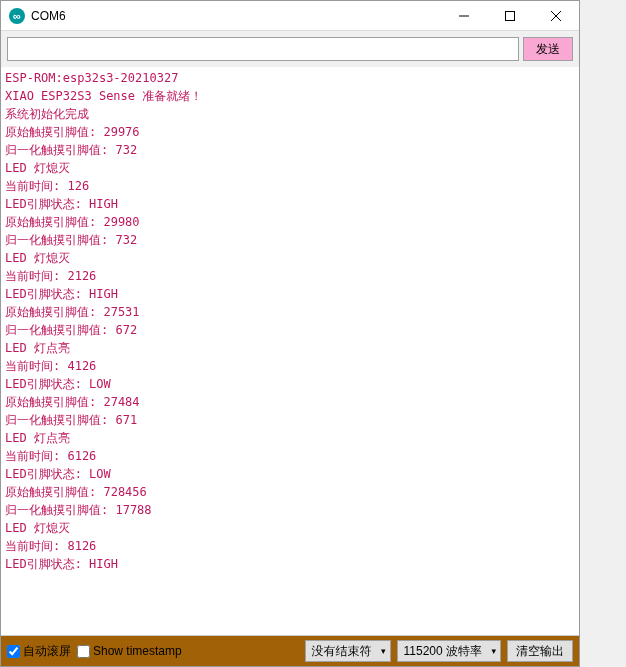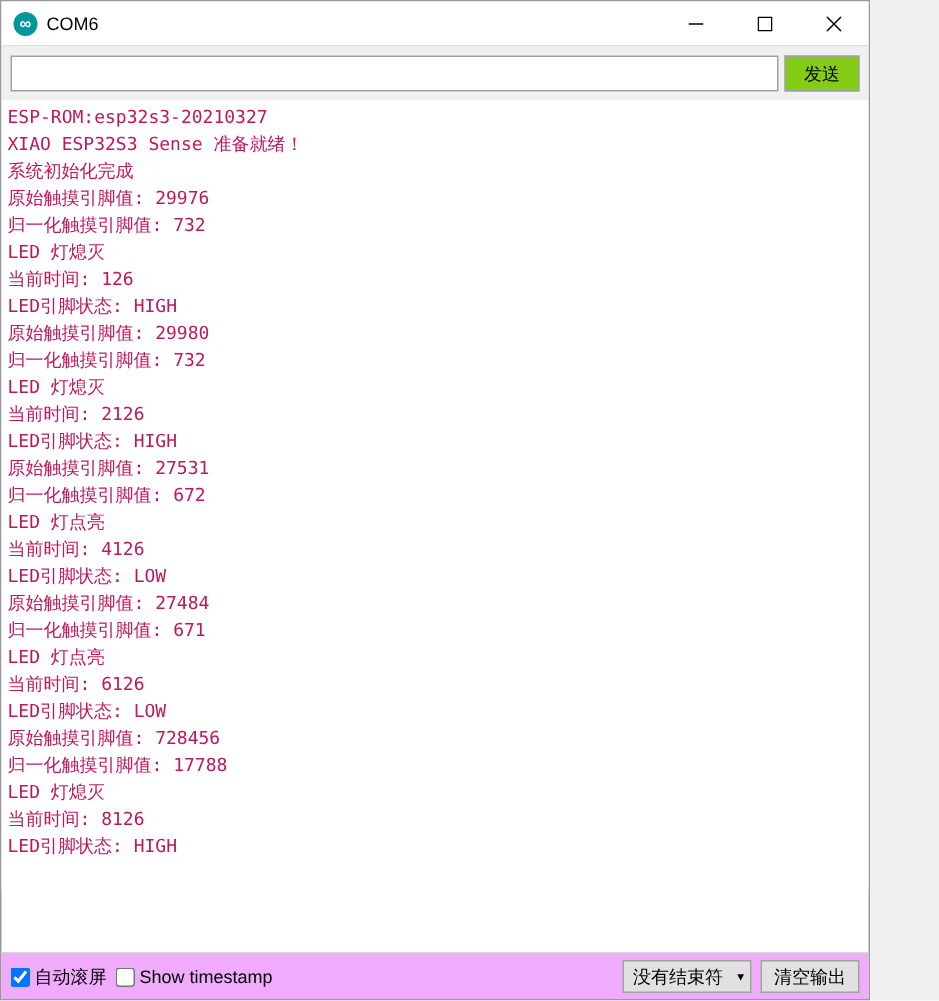--- a/index.html
+++ b/index.html
@@ -66,21 +66,21 @@
       flex: 1;
       height: 24px;
       border: 1px solid #a0a0a0;
       background: #fff;
       padding: 0 4px;
       font-size: 12px;
     }
     .send-btn {
       width: 50px;
       height: 24px;
-      background: #84cc16;
+      background: #f9a8d4;
       border: 1px solid #a0a0a0;
       font-size: 12px;
       font-family: inherit;
     }
     .console {
       flex: 1;
       background: #fff;
       overflow-y: scroll;
       padding: 2px 4px;
       font-family: "Consolas", "NSimSun", "SimSun", monospace;
@@ -89,21 +89,21 @@
       white-space: pre;
       color: #be185d;
     }
     .console::-webkit-scrollbar { width: 17px; }
     .console::-webkit-scrollbar-track { background: #f0f0f0; }
     .console::-webkit-scrollbar-thumb { background: #c0c0c0; border: 1px solid #a0a0a0; }
     .bottom-bar {
       display: flex;
       align-items: center;
       padding: 4px 6px;
-      background: #f0abfc;
+      background: #a16207;
       border-top: 1px solid #ccc;
       gap: 6px;
       font-size: 12px;
       margin-top: 42px;
     }
     .checkbox-wrap {
       display: flex;
       align-items: center;
       gap: 3px;
     }
@@ -202,15 +202,18 @@
       <span>自动滚屏</span>
     </label>
     <label class="checkbox-wrap">
       <input type="checkbox" id="timestamp-cb" style="">
       <span>Show timestamp</span>
     </label>
     <div class="spacer"></div>
     <div class="dropdown">
       <span>没有结束符</span>
     </div>
+    <div class="dropdown">
+      <span>115200 波特率</span>
+    </div>
     <button class="clear-btn">清空输出</button>
   </div>
 </div>
 
 </body></html>

